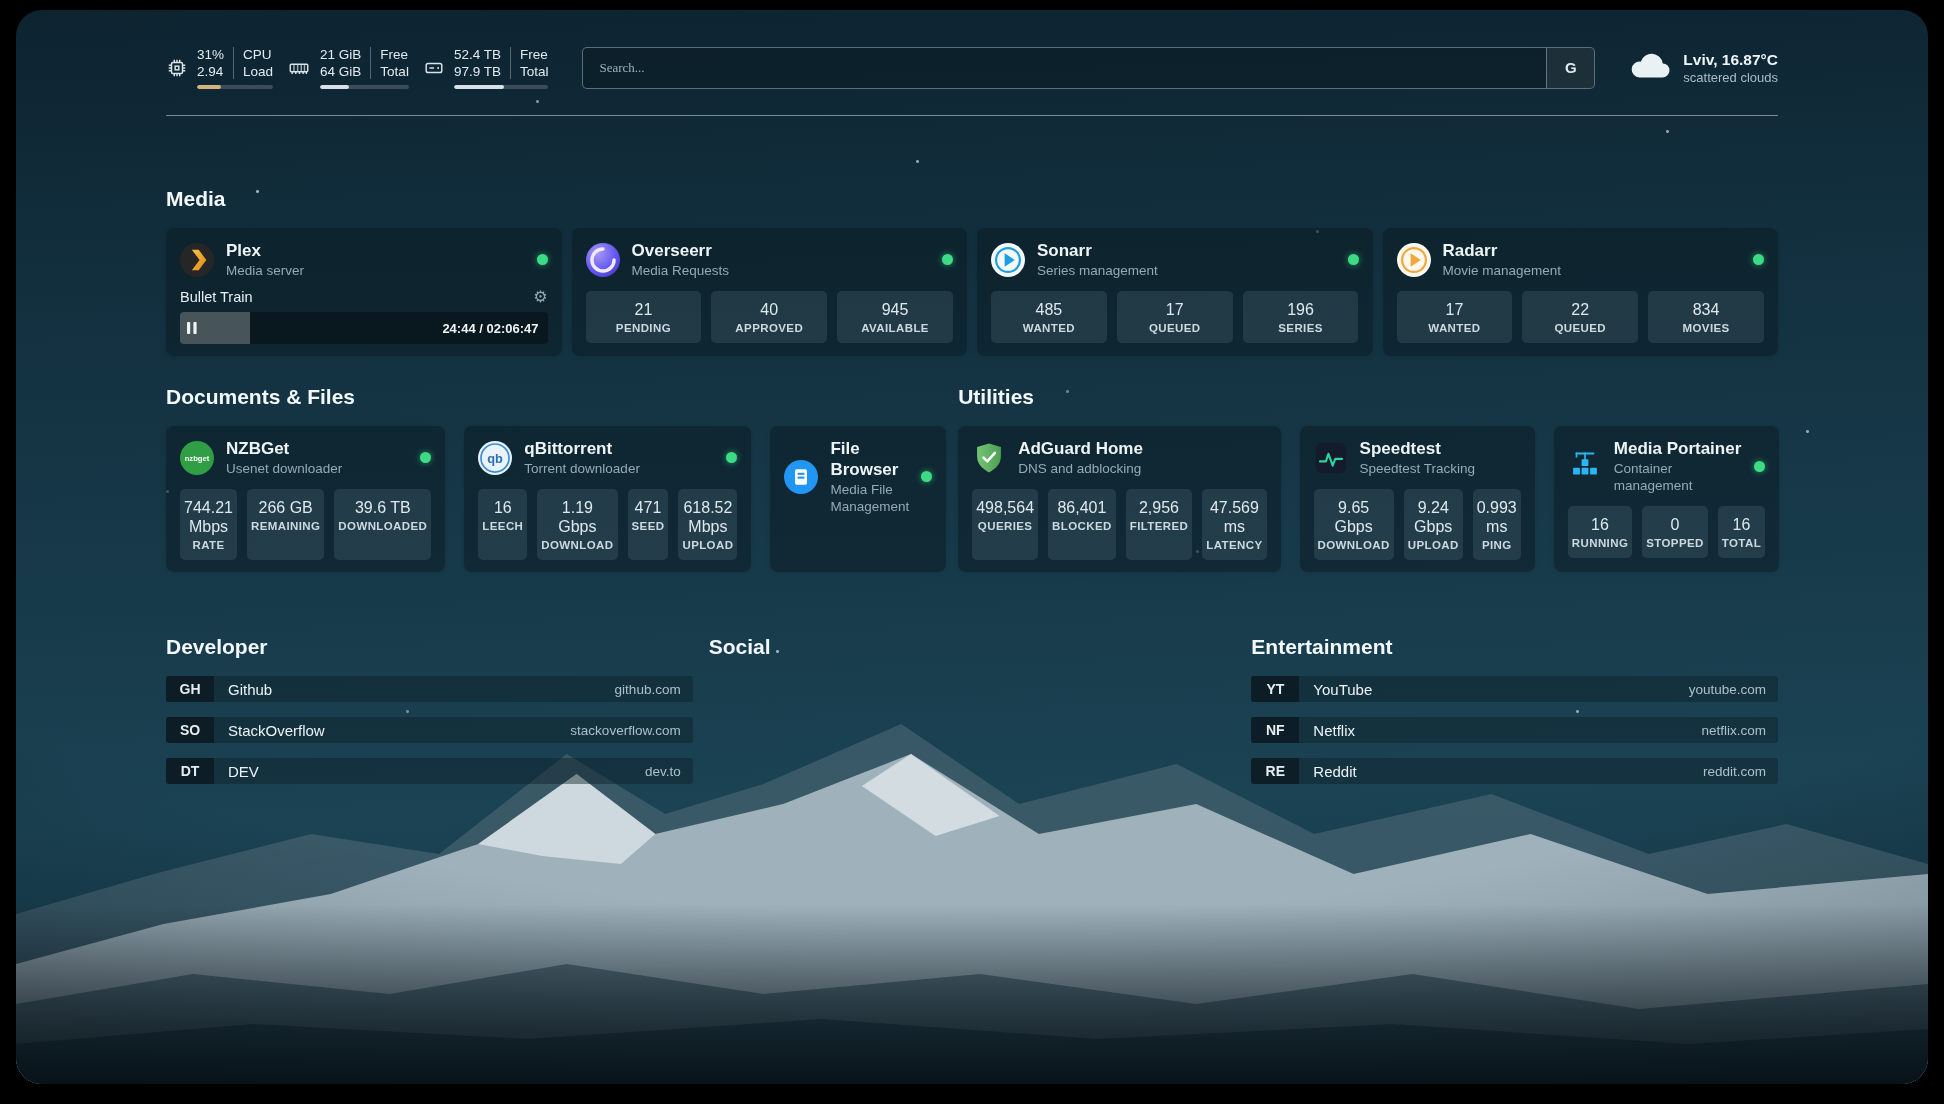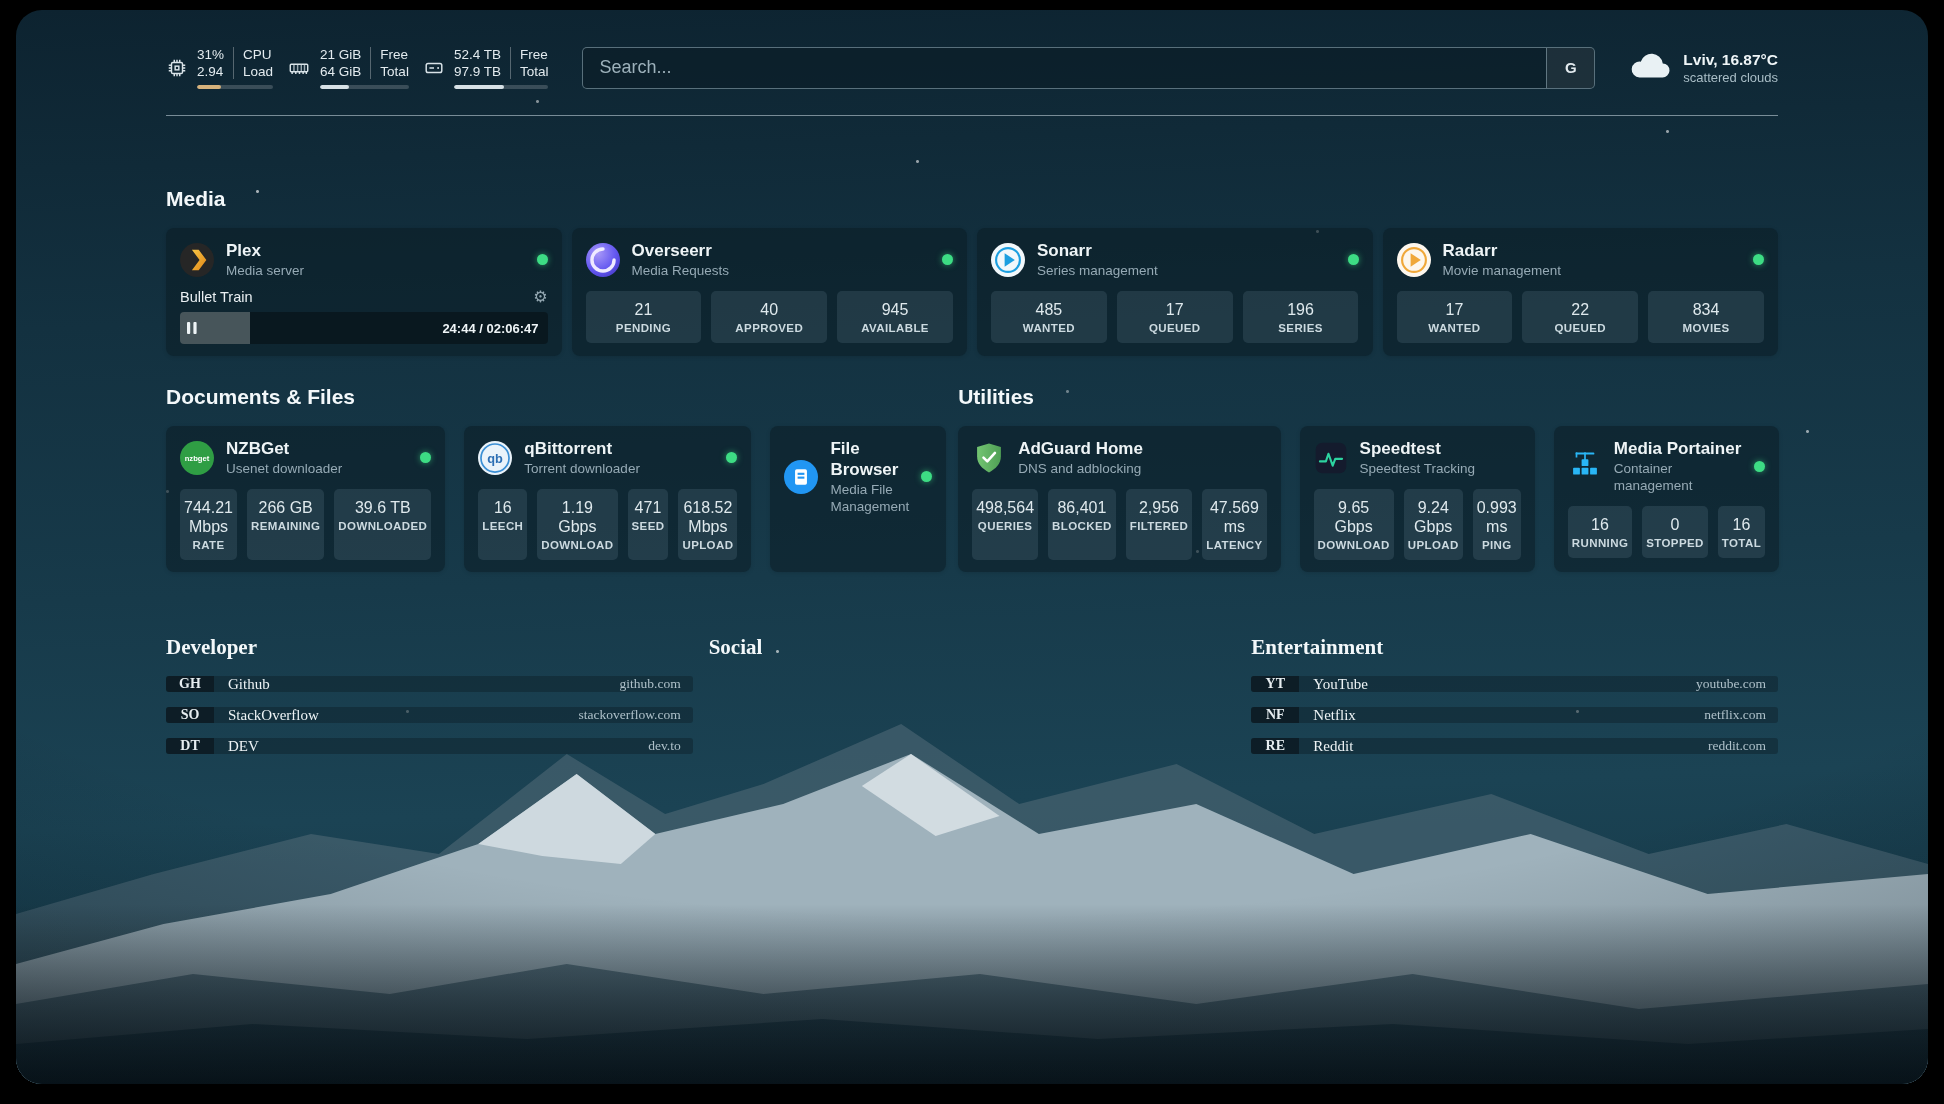--- a/index.html
+++ b/index.html
@@ -56,21 +56,21 @@
   .res-col { display:flex; flex-direction:column; }
   .res-sep { width:1px; background:rgba(255,255,255,0.3); margin:1px 9px; }
   .res-bar { margin-top:5px; height:4px; border-radius:2px; background:rgba(255,255,255,0.18); overflow:hidden; }
   .res-bar i { display:block; height:100%; border-radius:2px; background:#d7e1e6; }
   .res-bar.cpu i { background:#d6b27c; }
 
   .search { flex:1; margin:0 34px; display:flex; align-items:stretch; height:42px;
     border:1px solid rgba(153,178,190,0.55); border-radius:5px;
     background:rgba(11,28,37,0.55); overflow:hidden; }
   .search input { flex:1; background:transparent; border:none; outline:none;
-    padding:0 16px; font-size:18px; color:#e9f0f3; font-family:Liberation Sans, sans-serif; }
+    padding:0 16px; font-size:13px; color:#e9f0f3; font-family:Liberation Serif, serif; }
   .search input::placeholder { color:#9db1bb; }
   .search .g-btn { width:48px; border:none; border-left:1px solid rgba(153,178,190,0.55);
     background:rgba(255,255,255,0.07); color:#e3ebef; font-size:15px; font-weight:bold;
     cursor:pointer; font-family:inherit; }
 
   .weather { display:flex; align-items:center; gap:12px; }
   .weather-loc { font-size:15.5px; font-weight:700; color:#f0f6f8; line-height:19px; }
   .weather-cond { font-size:13px; color:#a9bdc6; line-height:17px; }
 
   .rule { height:1px; background:rgba(208,223,231,0.55); margin-top:26px; }
@@ -105,24 +105,24 @@
     display:flex; align-items:center; overflow:hidden; }
   .player-fill { position:absolute; left:0; top:0; bottom:0; background:rgba(235,243,246,0.28); }
   .pause { position:relative; z-index:2; margin-left:7px; display:flex; cursor:pointer; }
   .np-time { position:absolute; right:9px; font-size:13px; font-weight:700; color:#eef4f6; z-index:2; }
 
   .sec-two { margin-top:28px; display:grid; grid-template-columns:1fr 1fr; column-gap:12px; }
   .col-head { margin-bottom:16px; }
   .stack { display:flex; flex-direction:row; gap:19px; }
 
   
-  .sec-bookmarks { margin-top:62px; display:grid; grid-template-columns:1fr 1fr 1fr; column-gap:16px;font-family:Liberation Serif, serif; }
+  .sec-bookmarks { margin-top:62px; display:grid; grid-template-columns:1fr 1fr 1fr; column-gap:16px; }
   .bm-col .section-title { margin-bottom:16px; }
   .bm-list { display:flex; flex-direction:column; gap:15px; }
-  .bm-row { display:flex; align-items:center; height:16px; background:rgba(14,32,41,0.45);
+  .bm-row { display:flex; align-items:center; height:26px; background:rgba(14,32,41,0.45);
     border-radius:3px; overflow:hidden; cursor:pointer; }
   .bm-abbr { width:48px; height:100%; background:rgba(10,18,24,0.62); color:#e6edf0;
     font-size:14px; font-weight:600; display:flex; align-items:center; justify-content:center; flex:0 0 48px; }
   .bm-name { margin-left:14px; font-size:15px; color:#edf3f5; }
   .bm-url { margin-left:auto; padding-right:12px; font-size:13.5px; color:#aec0c9; }
 
   svg text { user-select:none; }
 </style>
 </head>
 <body>

